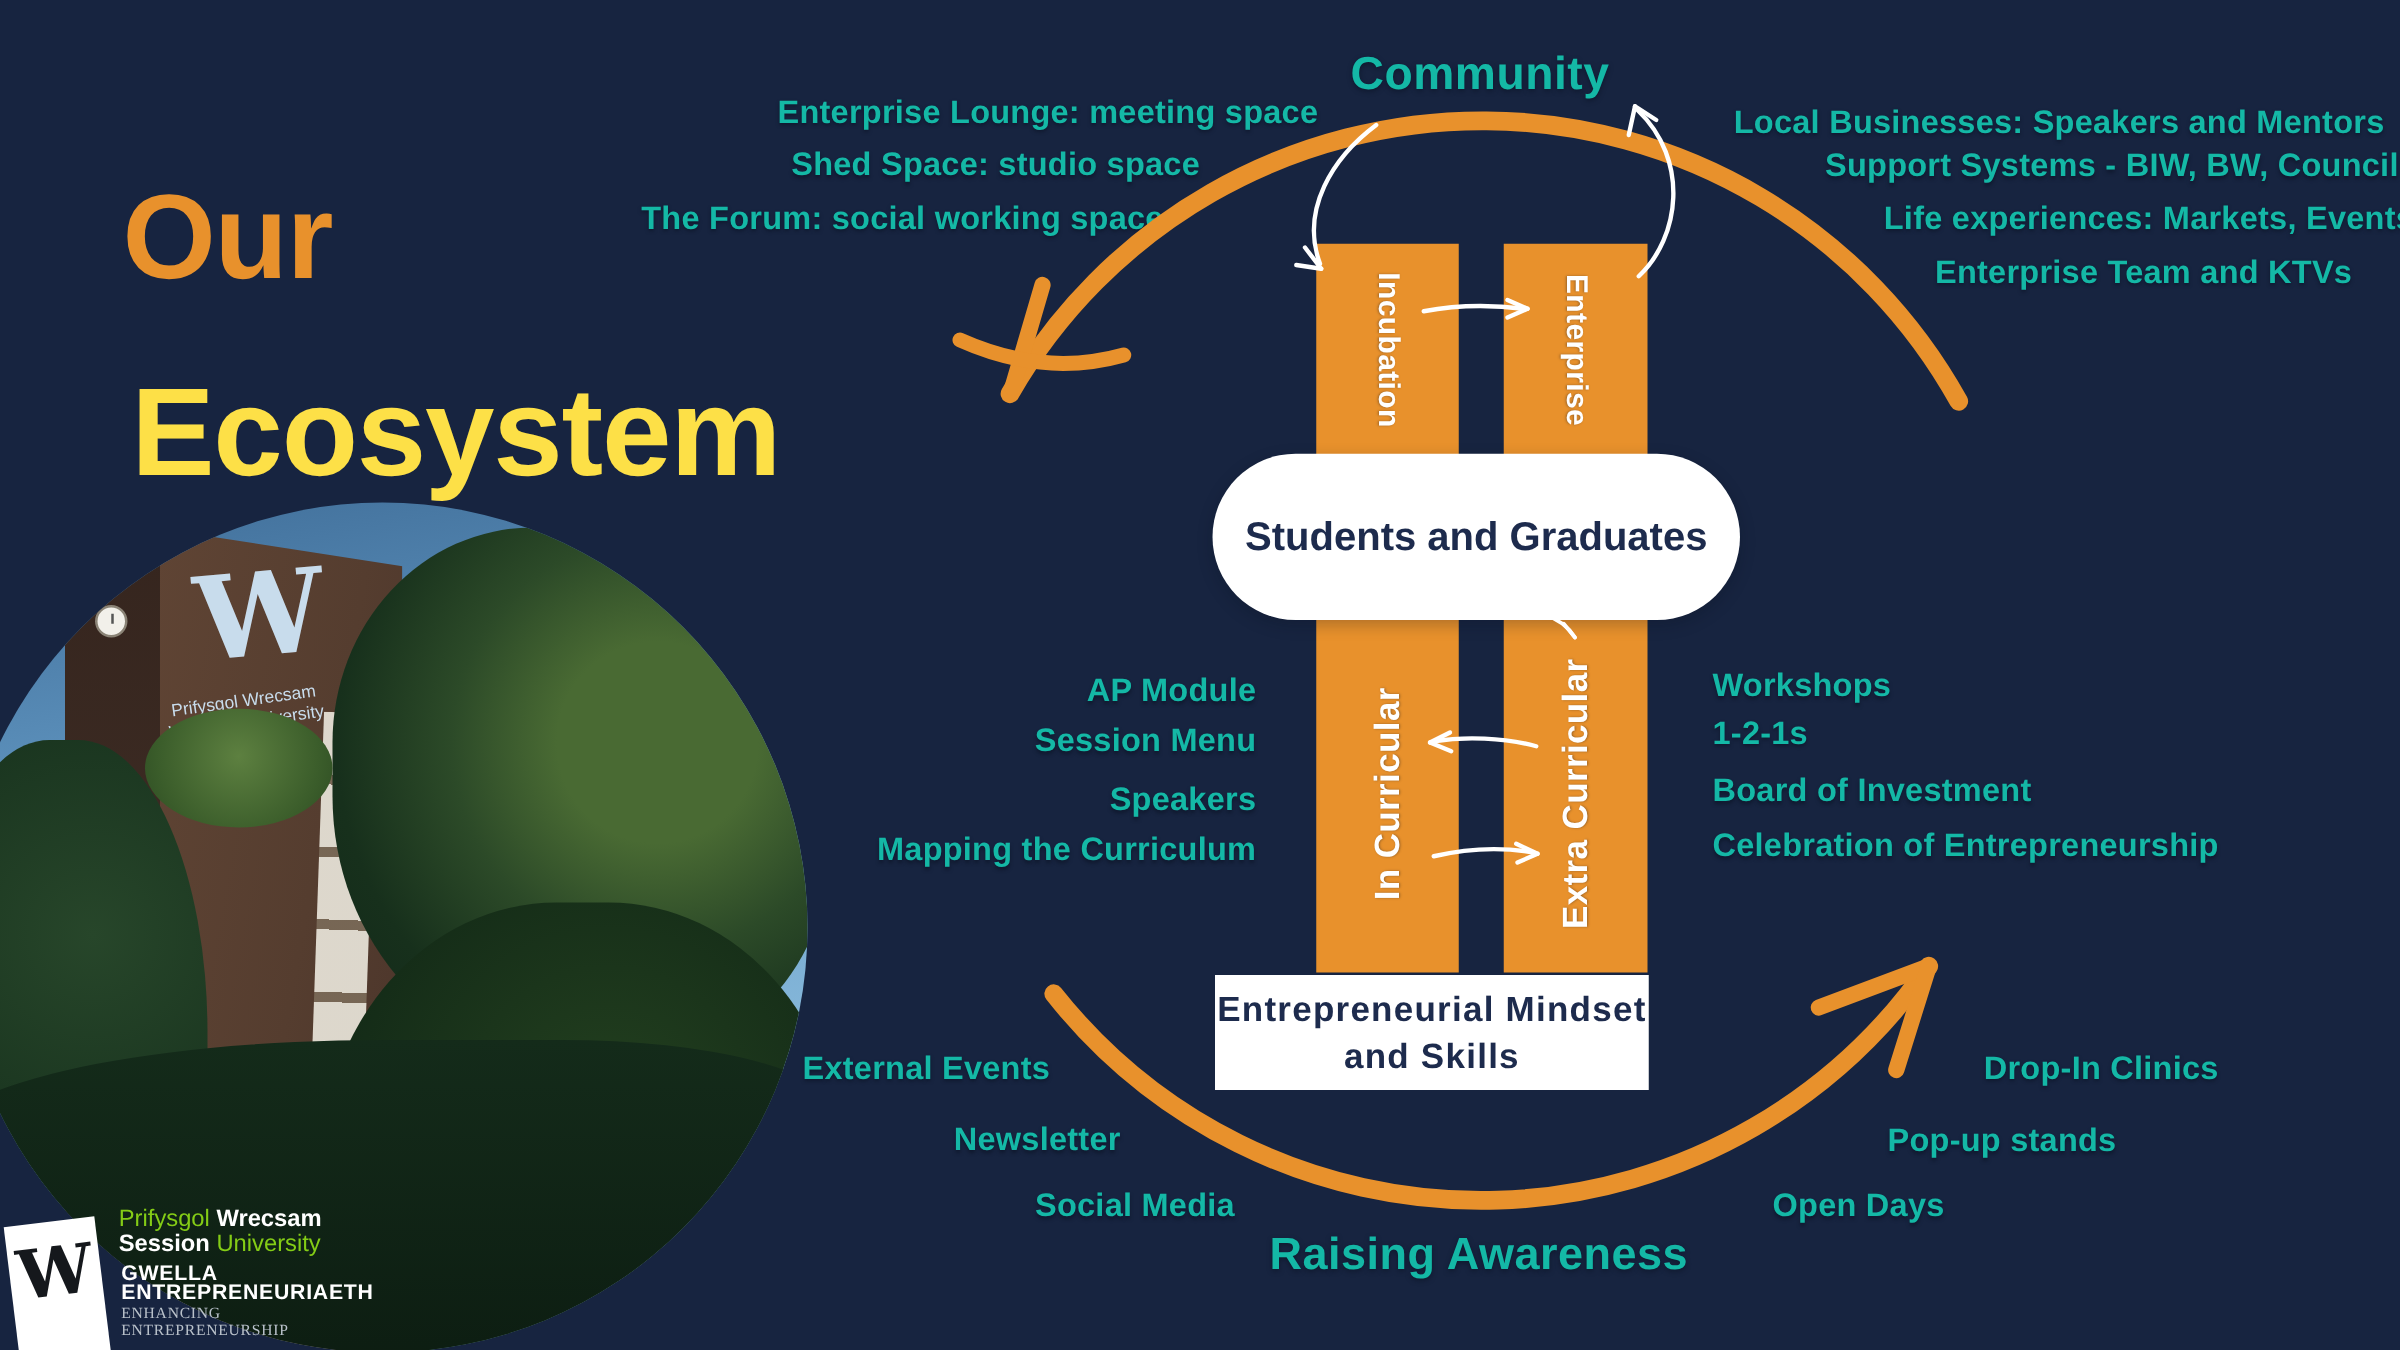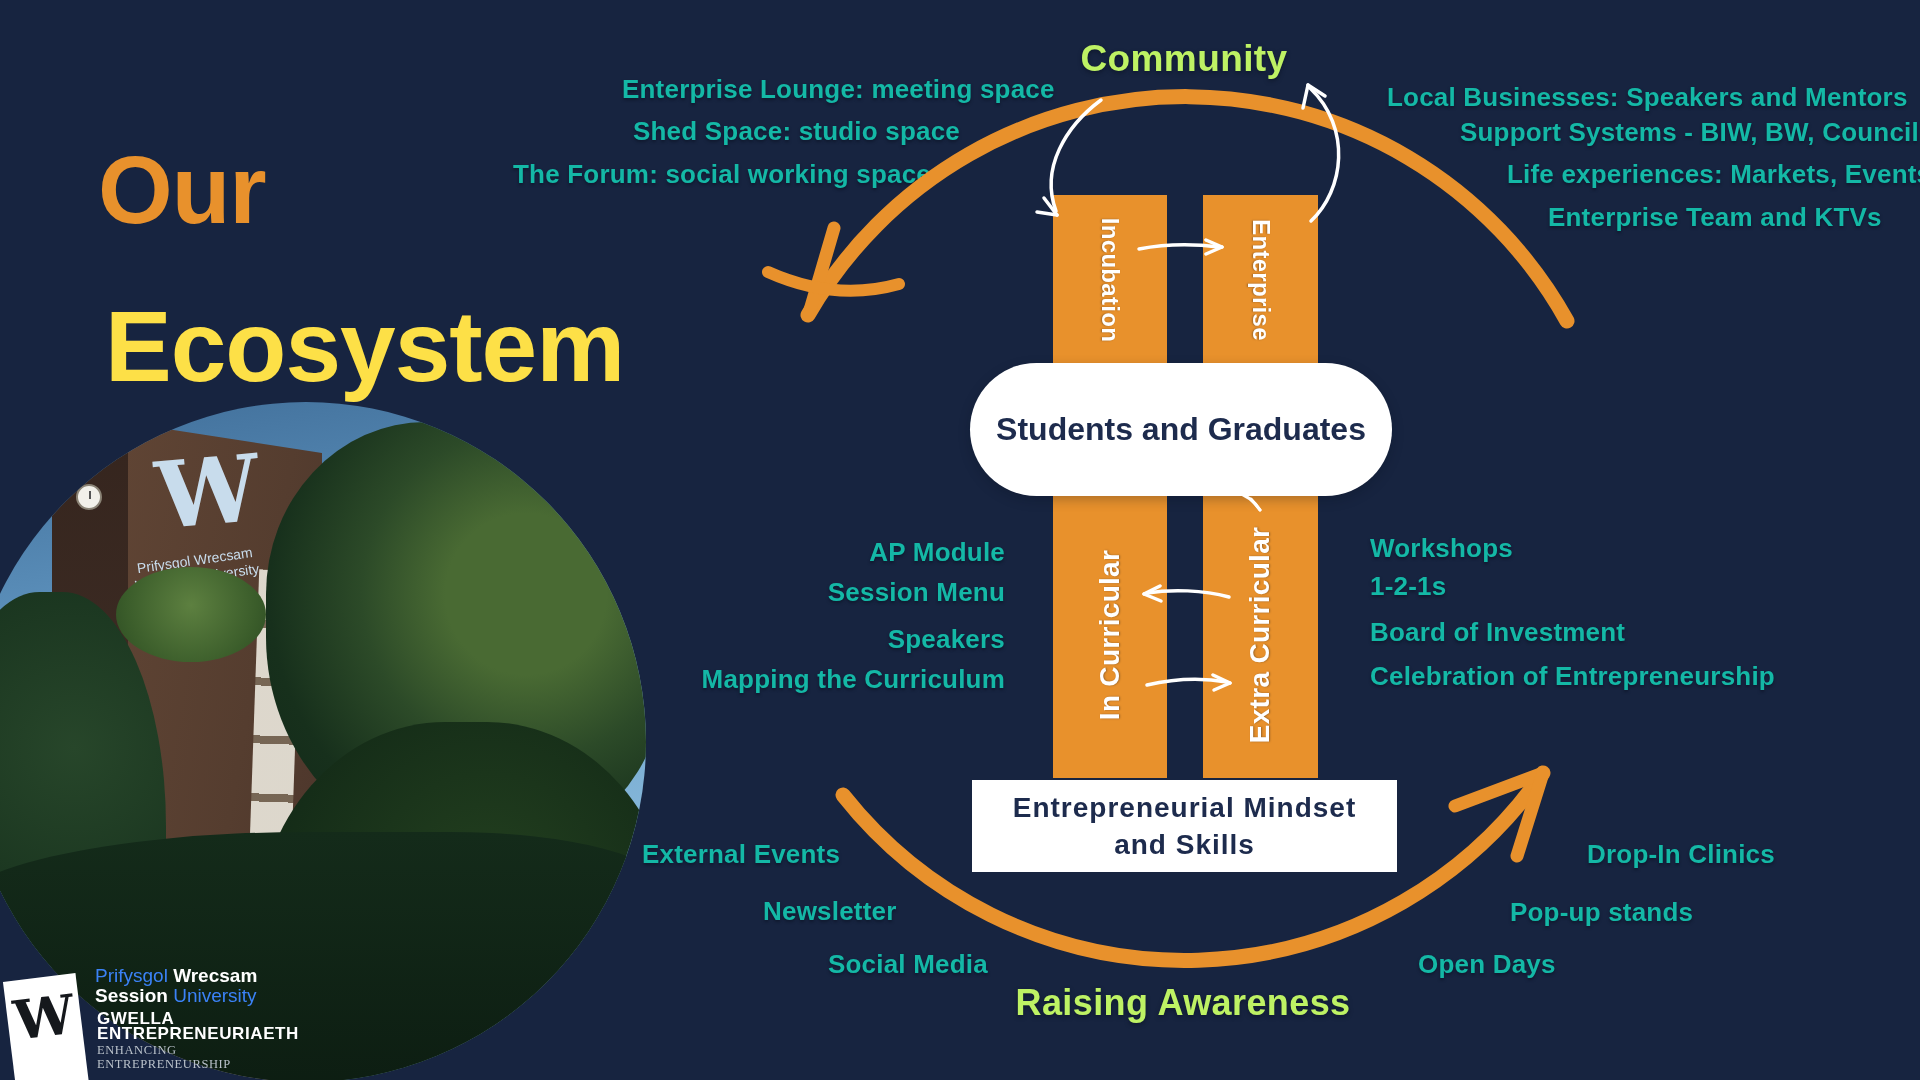--- a/index.html
+++ b/index.html
@@ -9,21 +9,21 @@
     font-family:"Liberation Sans","DejaVu Sans",sans-serif;
   }
   
   .lbl{
     position:absolute;font-weight:700;font-size:26px;color:#14b8a6;
     white-space:nowrap;letter-spacing:.2px;
     text-shadow:0 2px 3px rgba(8,14,28,.5);
   }
   .lbl.ralign{text-align:right;}
   .heading{
-    position:absolute;font-weight:700;font-size:37px;color:#bef264;
+    position:absolute;font-weight:700;font-size:37px;color:#14b8a6;
     white-space:nowrap;transform:translateX(-50%);line-height:1;
     letter-spacing:.4px;text-shadow:0 2px 4px rgba(8,14,28,.5);
   }
   .title-line{position:absolute;font-weight:700;line-height:1;letter-spacing:-1px;}
   .title-our{left:98px;top:142px;font-size:96px;color:#E8912C;}
   .title-eco{left:105px;top:296px;font-size:100px;color:#fde047;}
   
   .bar{
     position:absolute;background:#E8912C;
     display:flex;align-items:center;justify-content:center;z-index:3;
@@ -33,21 +33,21 @@
   .rot-down{transform:rotate(90deg);font-size:24px;}
   .rot-up{transform:rotate(-90deg);font-size:28px;}
   .pill{
     position:absolute;left:970px;top:363px;width:422px;height:133px;
     background:#fff;border-radius:67px;z-index:5;
     display:flex;align-items:center;justify-content:center;
     font-weight:700;font-size:32px;color:#1D2B4D;
     box-shadow:0 4px 12px rgba(8,14,28,.25);
   }
   .mindset{
-    position:absolute;left:972px;top:780px;width:425px;height:92px;
+    position:absolute;left:972px;top:780px;width:347px;height:92px;
     background:#fff;z-index:5;display:flex;flex-direction:column;
     align-items:center;justify-content:center;
     font-weight:700;font-size:28px;line-height:37px;letter-spacing:1px;color:#1D2B4D;
   }
   .arrows{position:absolute;left:0;top:0;z-index:6;pointer-events:none;}
   
   .photo{
     position:absolute;left:-34px;top:402px;width:680px;height:680px;
     border-radius:50%;overflow:hidden;z-index:2;
     background:linear-gradient(170deg,#3f6d98 0%,#5b8fba 28%,#76a9d0 52%,#8cbede 75%,#9ac9e6 100%);
@@ -82,21 +82,21 @@
     background:linear-gradient(#142b1a,#0c1c11);border-radius:50% 30% 0 0/30% 20% 0 0;}
   
   .logo-mark{
     position:absolute;left:10px;top:977px;width:73px;height:120px;background:#fff;
     transform:rotate(-7deg);z-index:8;display:flex;justify-content:center;
   }
   .logo-mark span{font-family:"DejaVu Serif",serif;font-weight:700;font-size:54px;
     color:#15181c;margin-top:8px;}
   .logo-line{position:absolute;z-index:8;color:#fff;white-space:nowrap;}
   .uni{font-size:19px;}
-  .uni .lt{font-weight:400;color:#3b82f6;}
+  .uni .lt{font-weight:400;color:#84cc16;}
   .uni .bd{font-weight:700;}
   .cym{font-size:17px;font-weight:700;letter-spacing:.6px;}
   .eng{font-size:12.5px;font-weight:400;letter-spacing:.6px;color:#b9c1ca;font-family:Liberation Serif, serif;}
 </style>
 </head>
 <body>
 
 <div class="canvas">
 
   <div class="title-line title-our">Our</div>

